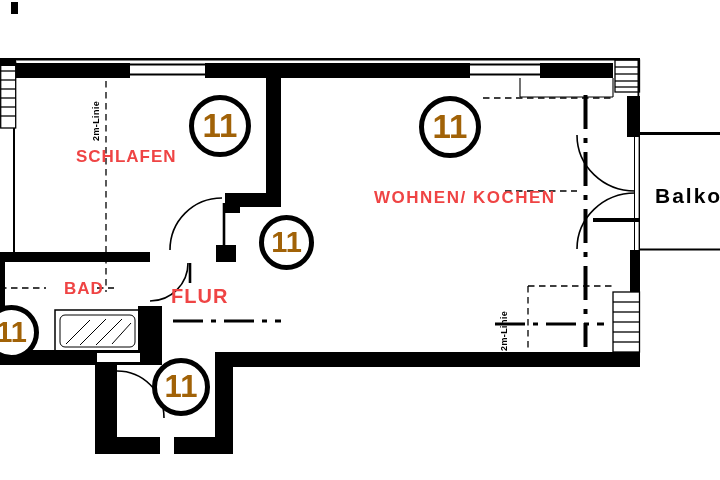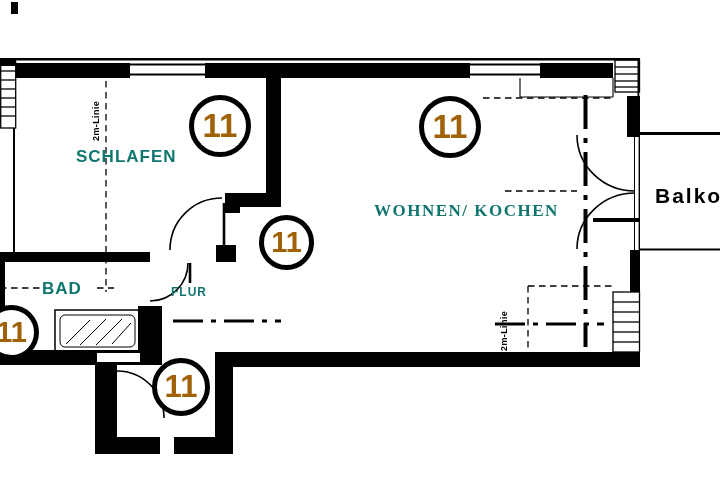--- a/index.html
+++ b/index.html
@@ -1,20 +1,20 @@
 <!DOCTYPE html>
 <html><head>
 <meta charset="utf-8">
 <style>
   html,body{margin:0;padding:0;background:#fff;}
   body{width:720px;height:480px;overflow:hidden;position:relative;
        font-family:"Liberation Sans",sans-serif;}
   .plan{position:absolute;left:0;top:0;width:720px;height:480px;}
   .plan svg{position:absolute;left:0;top:0;}
-  .room-label{position:absolute;color:#0f766e;font-weight:bold;white-space:nowrap;
+  .room-label{position:absolute;color:#ef4444;font-weight:bold;white-space:nowrap;
               letter-spacing:1px;font-size:17px;}
   .small-note{position:absolute;color:#000;font-weight:bold;font-size:9px;
               letter-spacing:.4px;transform:rotate(-90deg);transform-origin:0 0;
               white-space:nowrap;}
   .badge{position:absolute;background:#fff;border:5px solid #000;border-radius:50%;
          display:flex;align-items:center;justify-content:center;
          color:#a16207;font-weight:bold;box-sizing:border-box;}
   .badge.b1{left:189px;top:95px;width:62px;height:62px;font-size:33px;}
   .badge.b2{left:419px;top:96px;width:62px;height:62px;font-size:33px;}
   .badge.b3{left:259px;top:215px;width:55px;height:55px;font-size:29px;}
@@ -167,23 +167,23 @@
     </g>
 
     <g stroke="#000" fill="none">
       <line x1="173" y1="321" x2="281" y2="321" stroke-width="3" stroke-dasharray="30 8 5 8"></line>
       <line x1="495" y1="324" x2="604" y2="324" stroke-width="3" stroke-dasharray="30 8 5 8"></line>
       <line x1="585.5" y1="95" x2="585.5" y2="347" stroke-width="4" stroke-dasharray="34 9 5 9"></line>
     </g>
   </svg>
 
   <div class="room-label" style="left:76px;top:147px;">SCHLAFEN</div>
-  <div class="room-label" style="left:374px;top:201px;letter-spacing:1.5px;font-family:Liberation Serif, serif;">WOHNEN/ KOCHEN</div>
-  <div class="room-label" style="left:42px;top:279px;">BAD</div>
-  <div class="room-label" style="left:171px;top:285px;font-size:12px;">FLUR</div>
+  <div class="room-label" style="left:374px;top:188px;letter-spacing:1.5px;">WOHNEN/ KOCHEN</div>
+  <div class="room-label" style="left:64px;top:279px;">BAD</div>
+  <div class="room-label" style="left:171px;top:285px;font-size:20px;">FLUR</div>
   <div class="balkon-label">Balkon</div>
 
   <div class="small-note" style="left:91px;top:141px;">2m-Linie</div>
   <div class="small-note" style="left:499px;top:351px;">2m-Linie</div>
 
   <div class="badge b1">
     <span>11</span>
   </div>
   <div class="badge b2">
     <span>11</span>

